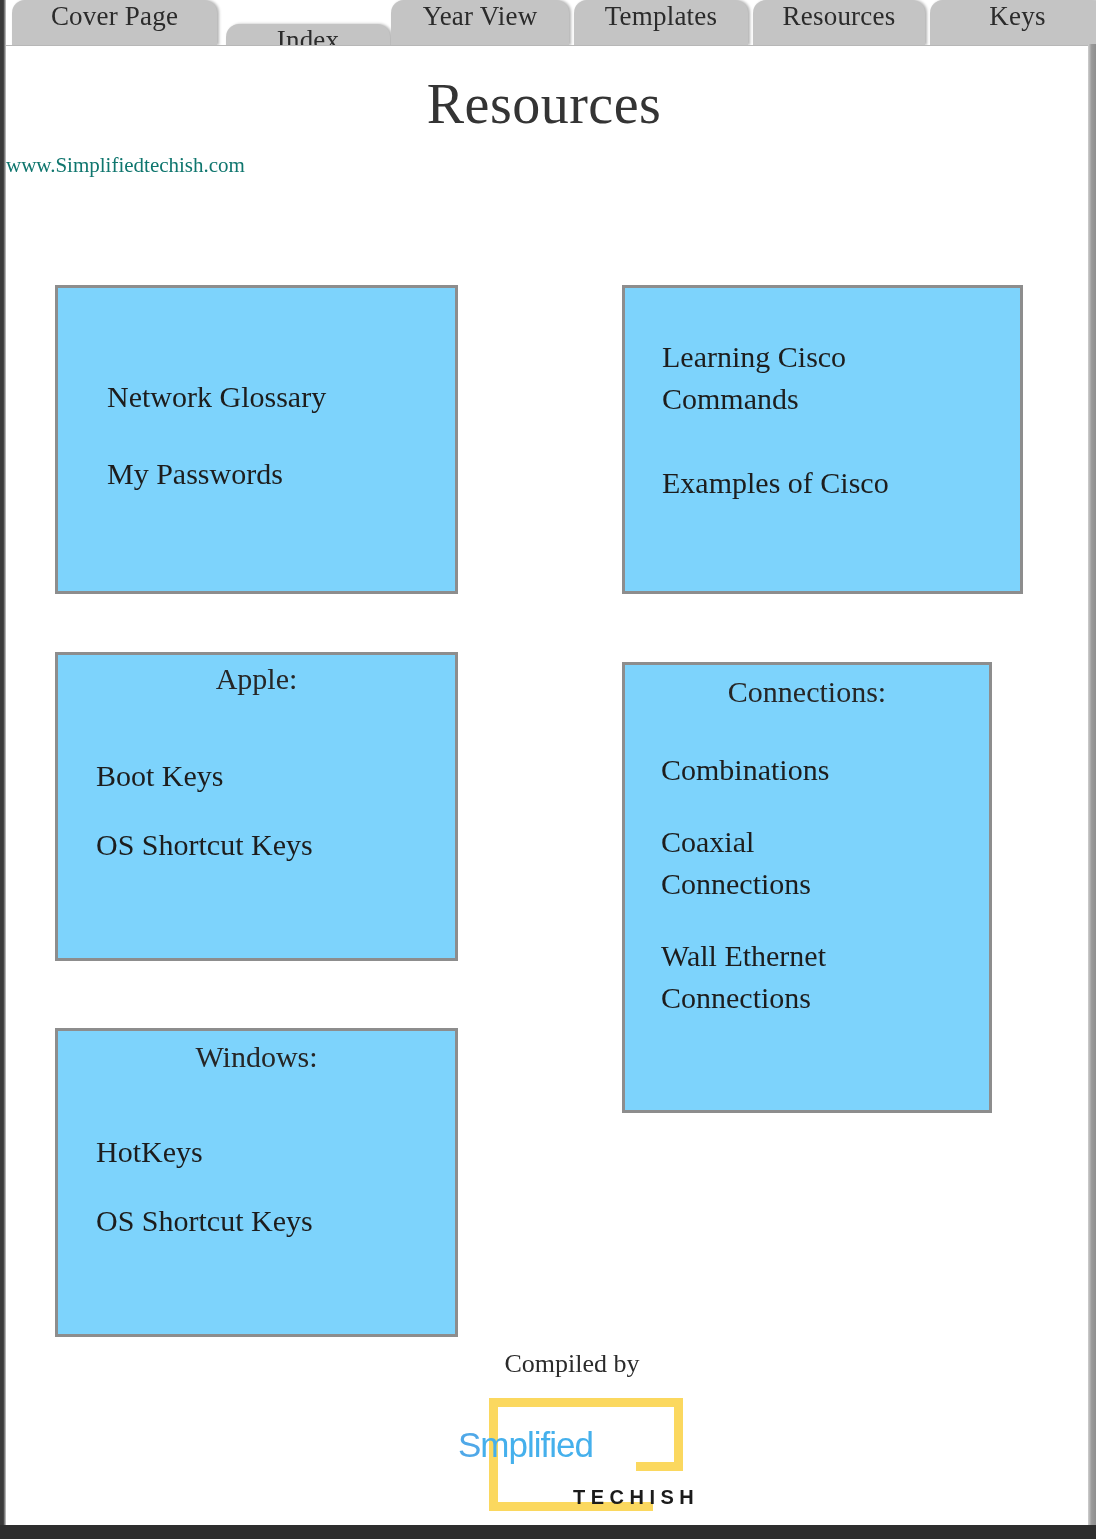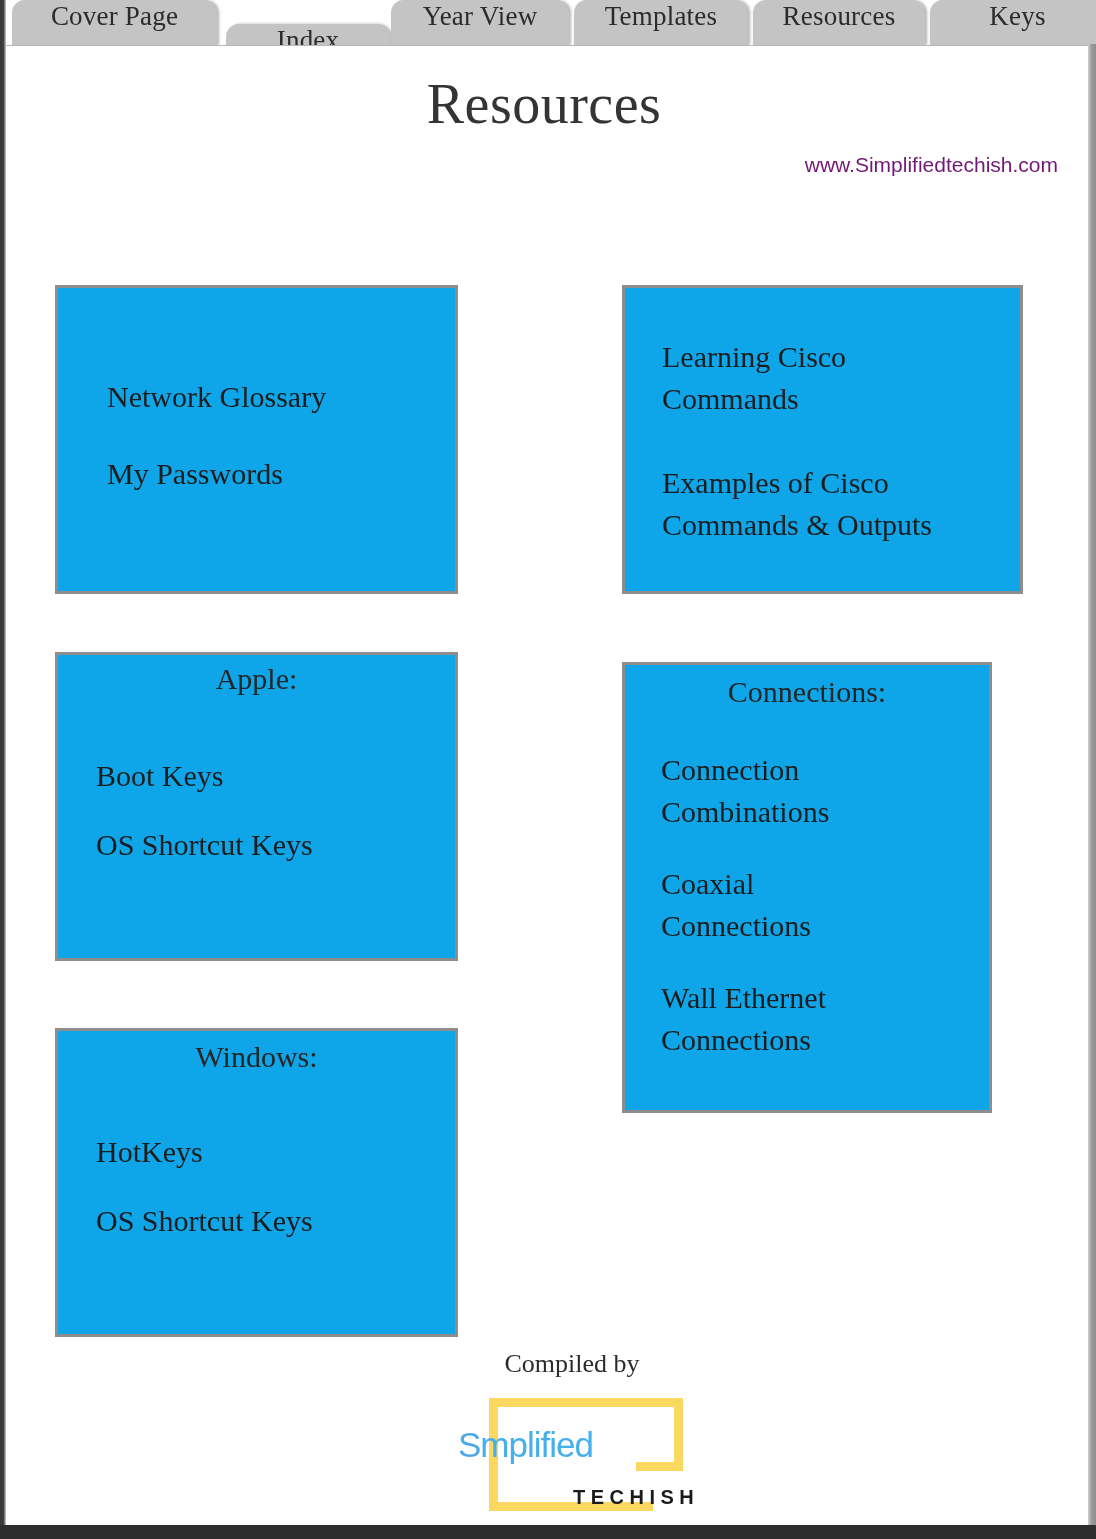--- a/index.html
+++ b/index.html
@@ -87,31 +87,31 @@
     text-align: center;
     font-size: 56px;
     color: #343434;
     font-family: "Liberation Serif", "DejaVu Serif", serif;
     letter-spacing: 0.5px;
   }
   .site-url {
     position: absolute;
     left: 0; top: 107px;
     width: 1052px;
-    text-align: right;
+    text-align: left;
     font-size: 21px;
-    color: #701a75;
-    font-family: Liberation Sans, sans-serif;
+    color: #0f766e;
+    font-family: Liberation Serif, serif;
   }
 
   
   .box {
     position: absolute;
     border: 3px solid #8d8d8d;
-    background: #0ea5e9;
+    background: #7dd3fc;
     box-sizing: border-box;
   }
   .box-heading {
     text-align: center;
     font-size: 30px;
     color: #262626;
     line-height: 36px;
     font-family: "Liberation Serif", "DejaVu Serif", serif;
   }
   .box-item {
@@ -246,38 +246,36 @@
     </div>
 
     <div class="box" id="box-cisco">
       <div class="cisco-body">
         <div class="cisco-group">
           <div class="box-item">Learning Cisco</div>
           <div class="box-item">Commands</div>
         </div>
         <div class="cisco-group">
           <div class="box-item">Examples of Cisco</div>
-          <div class="box-item">Commands &amp; Outputs</div>
         </div>
       </div>
     </div>
 
     <div class="box" id="box-apple">
       <div class="box-heading apple-head">Apple:</div>
       <div class="apple-body">
         <div class="box-item">Boot Keys</div>
         <div class="box-item">OS Shortcut Keys</div>
       </div>
     </div>
 
     <div class="box" id="box-connections">
       <div class="box-heading conn-head">Connections:</div>
       <div class="conn-body">
         <div class="conn-group">
-          <div class="box-item">Connection</div>
           <div class="box-item">Combinations</div>
         </div>
         <div class="conn-group">
           <div class="box-item">Coaxial</div>
           <div class="box-item">Connections</div>
         </div>
         <div class="conn-group">
           <div class="box-item">Wall Ethernet</div>
           <div class="box-item">Connections</div>
         </div>

